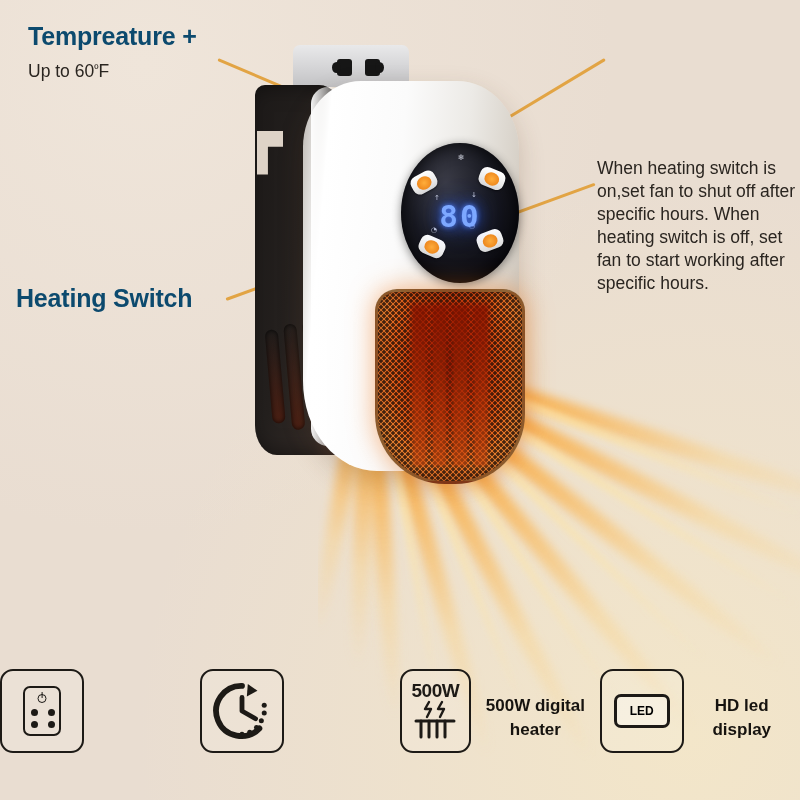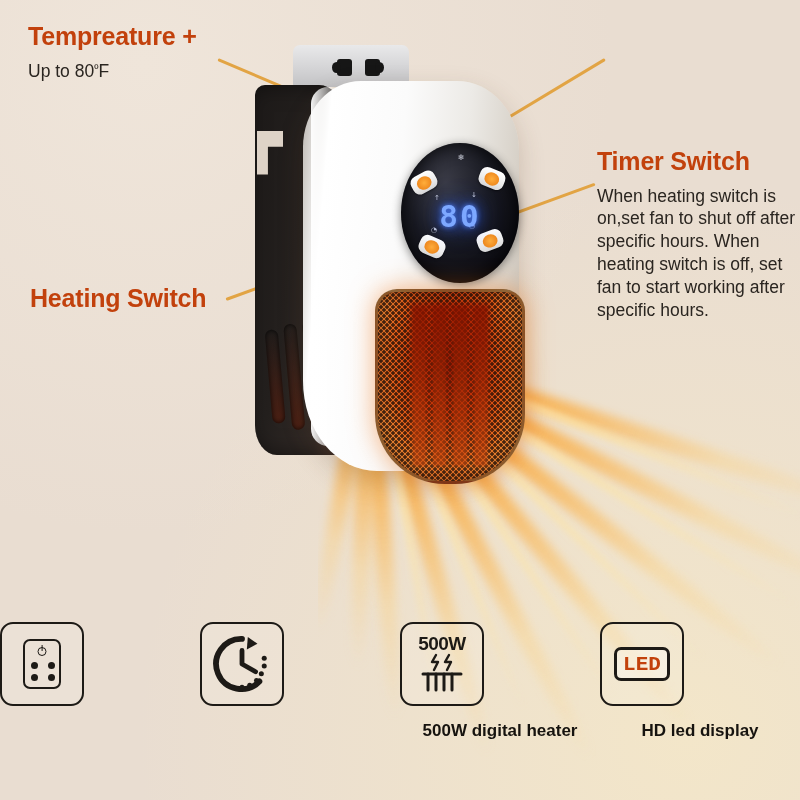--- a/index.html
+++ b/index.html
@@ -71,35 +71,35 @@
     position:absolute;
     height:3px;
     background:#e2a444;
     transform-origin:0 50%;
     border-radius:2px;
   }
 
   
   .callout{ position:absolute; }
   .callout .hd{
-    font-size:25px; font-weight:bold; color:#c2410c;
+    font-size:25px; font-weight:bold; color:#0c4a6e;
     letter-spacing:-0.2px; line-height:1.1;
     white-space:nowrap;
   }
   .callout .bd{
     font-size:17.5px; color:#2a2520; line-height:1.33;
     margin-top:9px; font-weight:500;
   }
   .sup{ font-size:0.66em; vertical-align:0.42em; }
 
   #callout-temp-plus{ left:28px; top:23px; }
   #callout-temp-minus{ left:605px; top:23px; }
   #callout-timer{ left:597px; top:148px; width:200px; }
   #callout-timer .bd{ line-height:1.31; }
-  #callout-heating{ left:30px; top:285px; width:220px; }
+  #callout-heating{ left:16px; top:285px; width:220px; }
 
   
   #heater{ position:absolute; left:255px; top:45px; width:310px; height:420px; }
 
   .plug{
     position:absolute; left:38px; top:0px; width:116px; height:42px;
     background:linear-gradient(180deg,#e9e9ea 0%,#d4d4d6 55%,#c2c2c4 100%);
     border-radius:7px 7px 3px 3px;
   }
   .prong{
@@ -226,21 +226,21 @@
     display:flex; gap:7px; opacity:.55;
   }
   .element-bars span{ flex:1; background:linear-gradient(180deg,#6d1200,#c9400b); filter:blur(1px); }
 
   
   #features{
     position:absolute; left:0; top:622px; width:800px; height:178px;
     display:flex;
   }
   .feature{
-    flex:1; display:flex; flex-direction:column; 
+    flex:1; display:flex; flex-direction:row; align-items:center;
   }
   .ficon{
     width:84px; height:84px; border:2.5px solid #1d1a16; border-radius:13px;
     background:rgba(255,255,255,.12);
     position:relative;
   }
   .flabel{
     margin-top:13px; text-align:center;
     font-size:17px; font-weight:600; color:#16130f; line-height:1.38;
   }
@@ -280,22 +280,22 @@
   }
 
   
   .ic-led{
     position:absolute; left:50%; top:50%; transform:translate(-50%,-50%);
     width:56px;height:34px; border:3px solid #1d1a16; border-radius:7px;
     display:flex; align-items:center; justify-content:center;
     background:rgba(255,255,255,.35);
   }
   .ic-led .ltxt{
-    font-family:Liberation Mono, monospace;
-    font-size:21px; font-weight:bold; color:#c2410c; letter-spacing:0px;
+    font-family:Liberation Sans, sans-serif;
+    font-size:12px; font-weight:bold; color:#000000; letter-spacing:0px;
     line-height:1;
   }
 </style>
 </head>
 <body>
 
 <div id="stage">
 
   <div class="bg-base"></div>
   <div class="bg-vignette"></div>
@@ -373,26 +373,25 @@
             <span></span>
             <span></span>
             <span></span>
         </div>
       </div>
     </div>
   </div>
 
   <div class="callout" id="callout-temp-plus">
     <div class="hd">Tempreature +</div>
-    <div class="bd"><span>Up to 80</span><span class="sup">º</span><span>F</span></div>
+    <div class="bd"><span>Up to 60</span><span class="sup">º</span><span>F</span></div>
   </div>
 
 
   <div class="callout" id="callout-timer">
-    <div class="hd">Timer Switch</div>
     <div class="bd">When heating switch is on,set fan to shut off after specific hours. When heating switch is off, set fan to start working after specific hours.</div>
   </div>
 
   <div class="callout" id="callout-heating">
     <div class="hd">Heating Switch</div>
   </div>
 
   <div id="features">
 
     <div class="feature">

